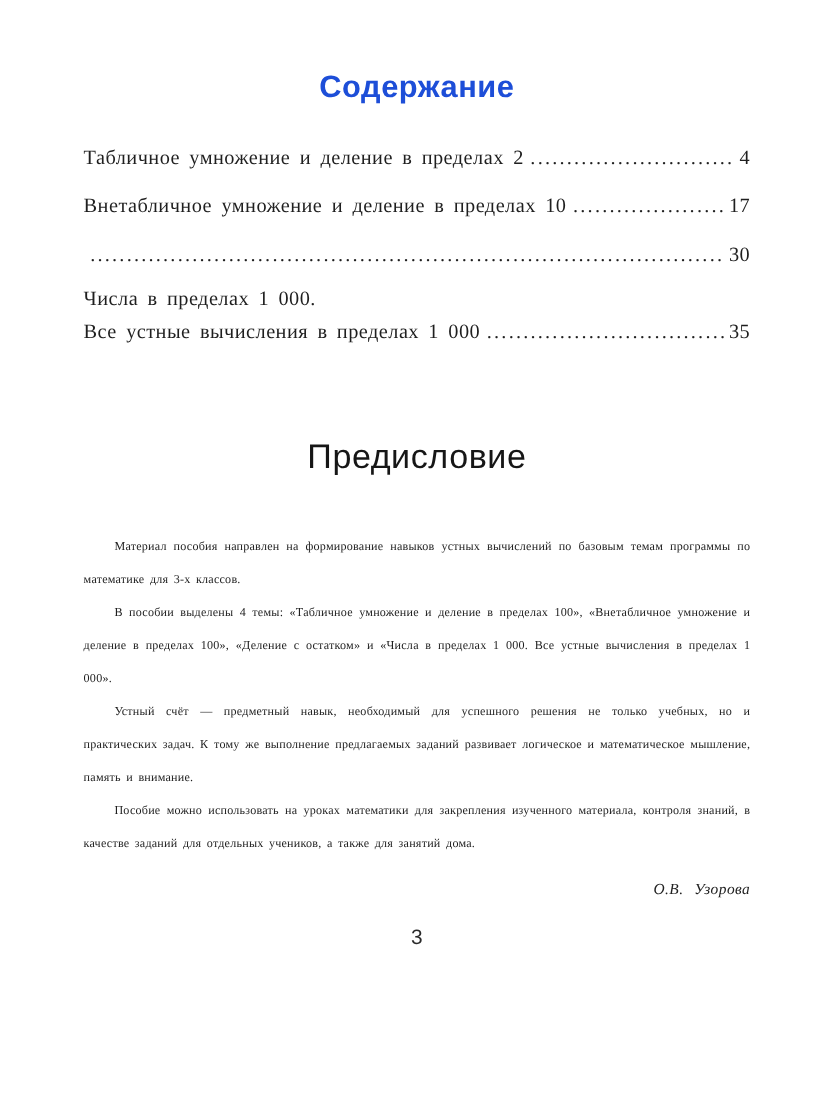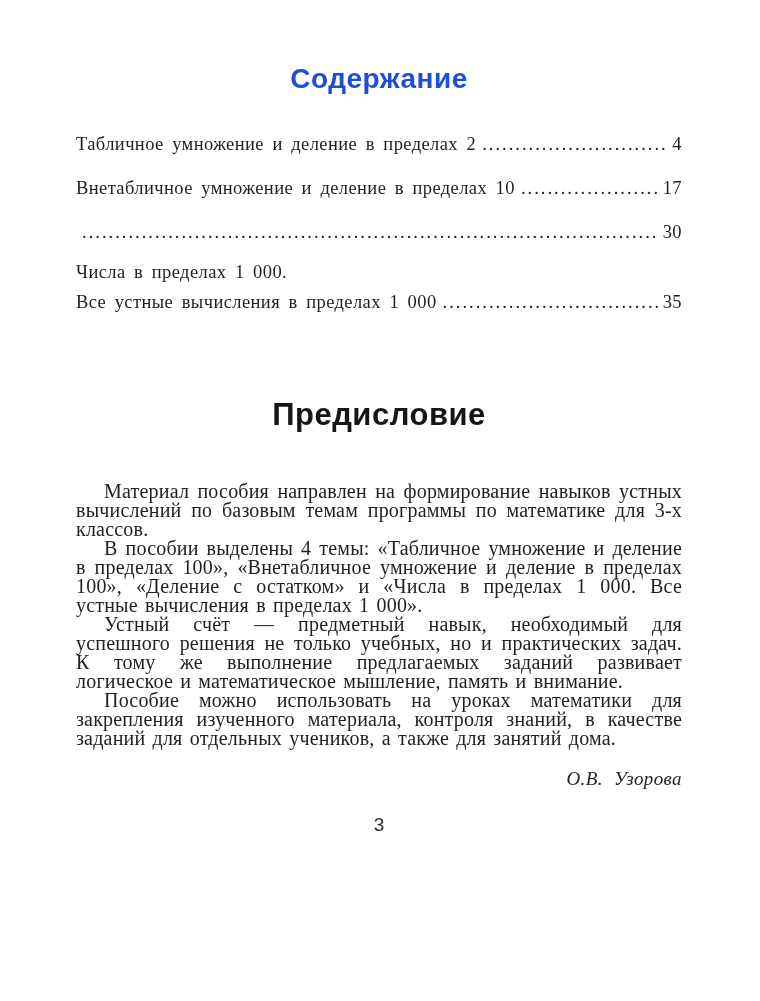--- a/index.html
+++ b/index.html
@@ -63,44 +63,44 @@
     flex: 0 0 auto;
     margin-left: 4px;
     text-align: right;
   }
 
   
   .preface-title {
     margin: 82px 0 0;
     text-align: center;
     font-family: "Liberation Sans", "DejaVu Sans", sans-serif;
-    font-weight: 700;
+    font-weight: 400;
     font-size: 31px;
     line-height: 38px;
     letter-spacing: 0.5px;
     color: #161616;
   }
   .preface-body {
     margin-top: 48px;
   }
   .preface-body p {
     margin: 0;
-    font-size: 20px;
-    line-height: 19px;
+    font-size: 11px;
+    line-height: 30px;
     text-align: justify;
     text-indent: 28px;
     word-spacing: 2px;
     letter-spacing: 0.2px;
     hyphens: auto;
   }
   .signature {
     margin-top: 20px;
     text-align: right;
     font-style: italic;
-    font-size: 19px;
+    font-size: 14px;
     letter-spacing: 0.4px;
     word-spacing: 6px;
     color: #222222;
   }
   .folio {
     margin-top: 24px;
     text-align: center;
     font-family: "Liberation Sans", "DejaVu Sans", sans-serif;
     font-size: 19px;
     color: #2a2a2a;

